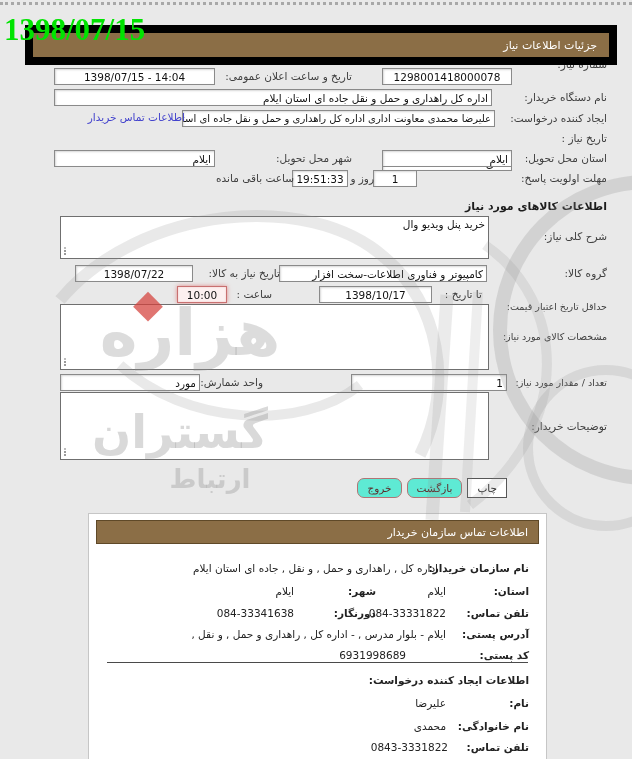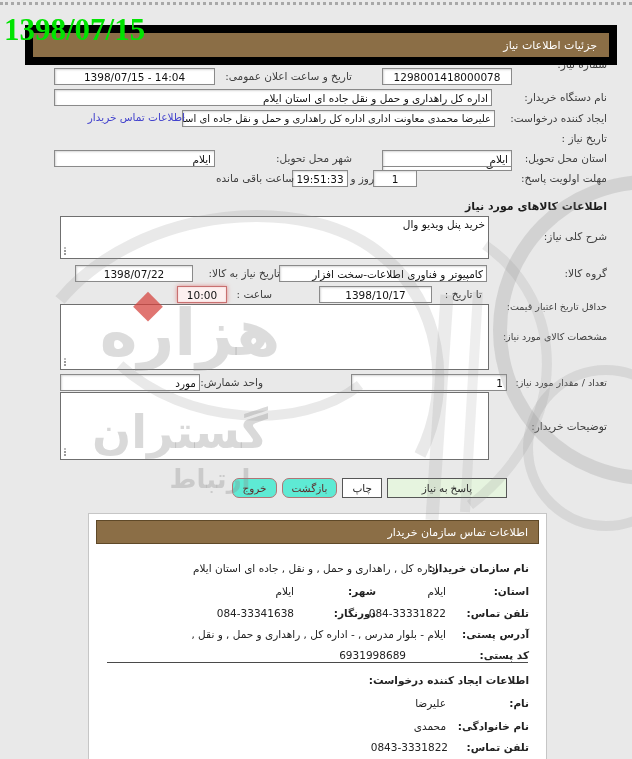--- a/index.html
+++ b/index.html
@@ -126,21 +126,20 @@
 <span class="lab" style="top:374px;right:369px;">واحد شمارش:</span>
 <div class="box" style="top:374px;right:432px;width:132px;">مورد</div>
 
 <span class="lab" style="top:418px;right:25px;">توضیحات خریدار:</span>
 <div class="ta" style="top:392px;right:143px;width:427px;height:66px;">
   <div class="txt"></div>
   <div class="grip"></div>
 </div>
 
 <div class="btnrow">
-  <button class="btn green reply">پاسخ به نیاز</button>
   <button class="btn">چاپ</button>
   <button class="btn pink">بازگشت</button>
   <button class="btn pink">خروج</button>
 </div>
 
 <div class="card">
   <div class="card-h">
     <span>اطلاعات تماس سازمان خریدار</span>
   </div>
 

